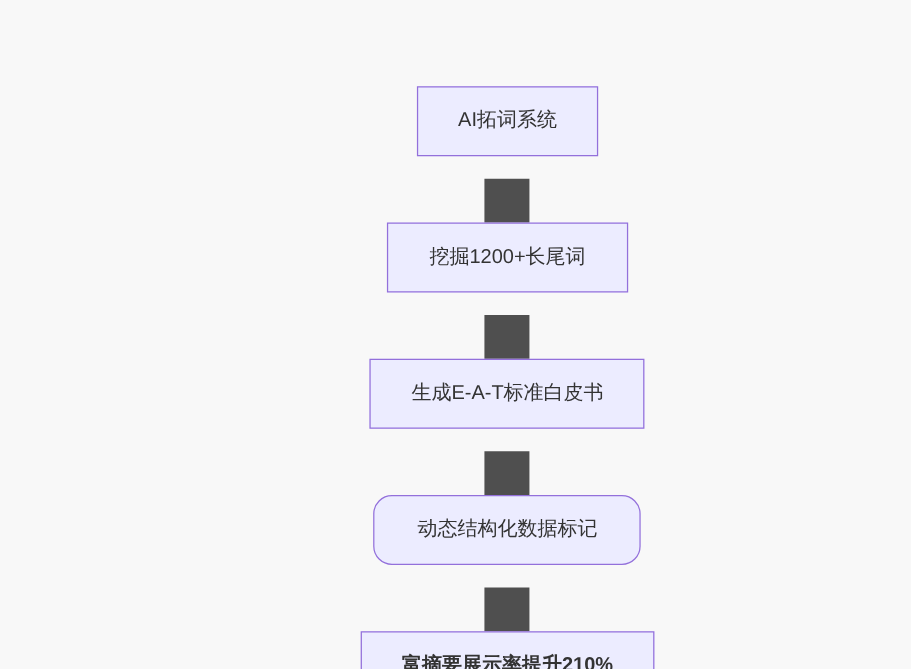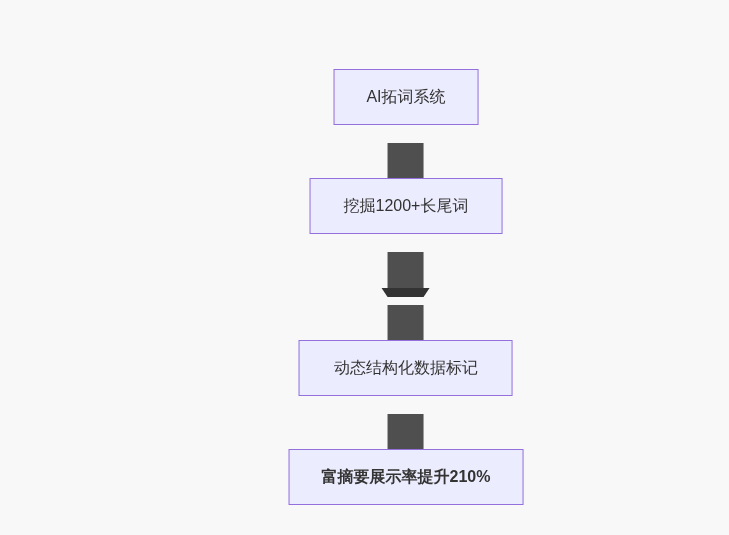--- a/index.html
+++ b/index.html
@@ -41,21 +41,21 @@
     background: var(--node-fill);
     border: 1px solid var(--node-border);
     color: var(--text);
     font-size: 16px;
     line-height: 1;
     white-space: nowrap;
   }
   .node.n1 { min-width: 145px; }
   .node.n2 { min-width: 193px; }
   .node.n3 { min-width: 220px; }
-  .node.n4 { min-width: 214px; }
+  .node.n4 { min-width: 214px; border-radius: 15px; }
   .node.n5 { min-width: 229px; font-weight: bold; }
   .arrow {
     height: 53px;
     display: flex;
     flex-direction: column;
     align-items: center;
   }
   .arrow .line {
     width: 2px;
     flex: 1;
@@ -86,20 +86,23 @@
 
     <div class="node n2">
       <span>挖掘1200+长尾词</span>
     </div>
 
     <div class="arrow">
       <div class="line"></div>
       <div class="head"></div>
     </div>
 
+    <div class="node n3">
+      <span>生成E-A-T标准白皮书</span>
+    </div>
 
     <div class="arrow">
       <div class="line"></div>
       <div class="head"></div>
     </div>
 
     <div class="node n4">
       <span>动态结构化数据标记</span>
     </div>
 

